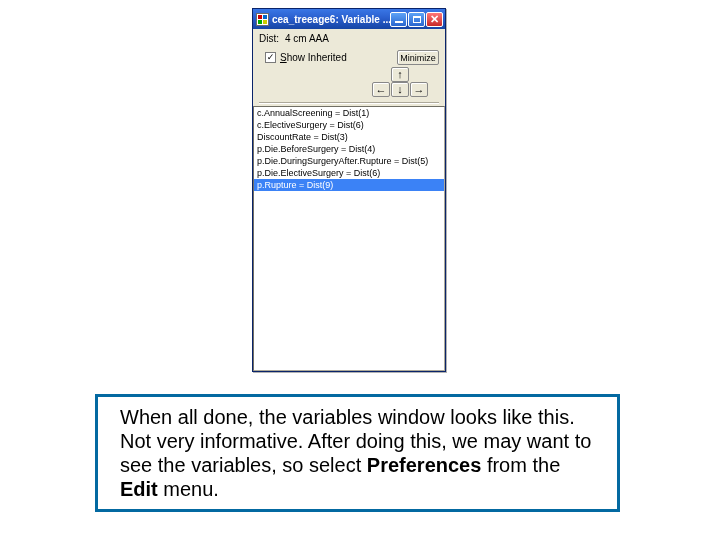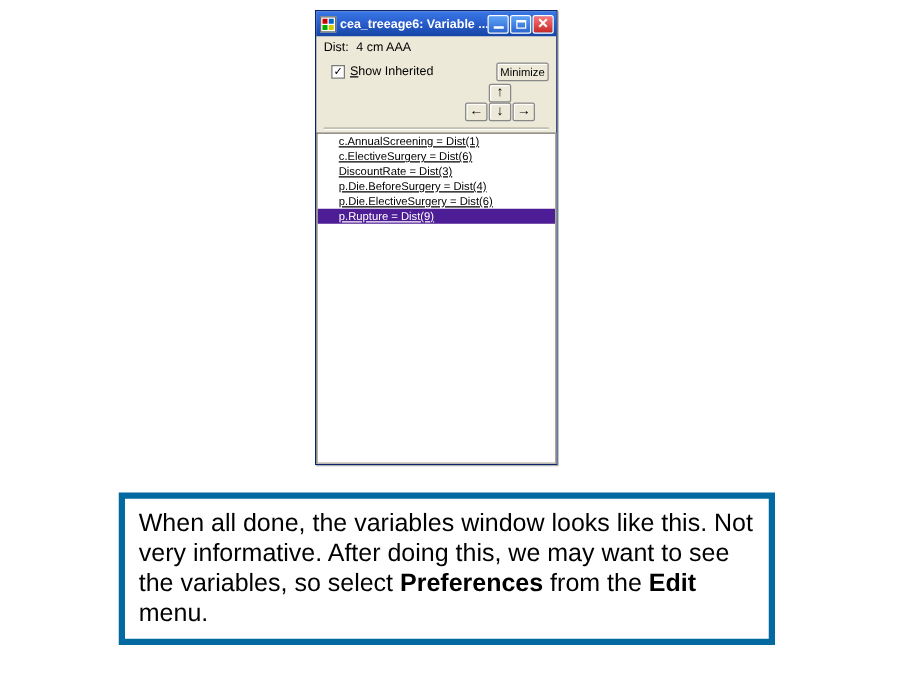--- a/index.html
+++ b/index.html
@@ -177,37 +177,36 @@
     background: #fff;
     border: 1px solid #aca899;
     border-top-color: #716f64;
     border-left-color: #716f64;
     font-size: 9px;
     line-height: 12px;
     color: #000;
     overflow: hidden;
   }
   .listbox .item {
-    padding: 0 17px;
+    padding: 0 3px;
     white-space: nowrap;
-    text-decoration: underline;
   }
   .listbox .item.selected {
-    background: #4c1d95;
+    background: #3b82f6;
     color: #fff;
   }
 
   .caption-box {
     position: absolute;
     left: 95px;
     top: 394px;
     width: 525px;
-    border: 5px solid #0369a1;
-    background: #fff;
-    padding: 8px 11px;
+    border: 3px solid #0369a1;
+    background: #fff;
+    padding: 8px 22px;
     font-family: Arial, sans-serif;
     font-size: 20px;
     line-height: 1.2;
     color: #000;
     box-sizing: border-box;
   }
   .caption-box b { font-weight: bold; }
 </style>
 </head>
 <body>
@@ -256,20 +255,21 @@
       </div>
     </div>
     <div class="divider"></div>
   </div>
 
   <div class="listbox">
     <div class="item">c.AnnualScreening = Dist(1)</div>
     <div class="item">c.ElectiveSurgery = Dist(6)</div>
     <div class="item">DiscountRate = Dist(3)</div>
     <div class="item">p.Die.BeforeSurgery = Dist(4)</div>
+    <div class="item">p.Die.DuringSurgeryAfter.Rupture = Dist(5)</div>
     <div class="item">p.Die.ElectiveSurgery = Dist(6)</div>
     <div class="item selected">p.Rupture = Dist(9)</div>
   </div>
 </div>
 
 <div class="caption-box">
   <span>When all done, the variables window looks like</span>
   <span>this. Not very informative. After doing this, we</span>
   <span>may want to see the variables, so select</span>
   <b>Preferences</b><span> from the </span><b>Edit</b><span> menu.</span>

